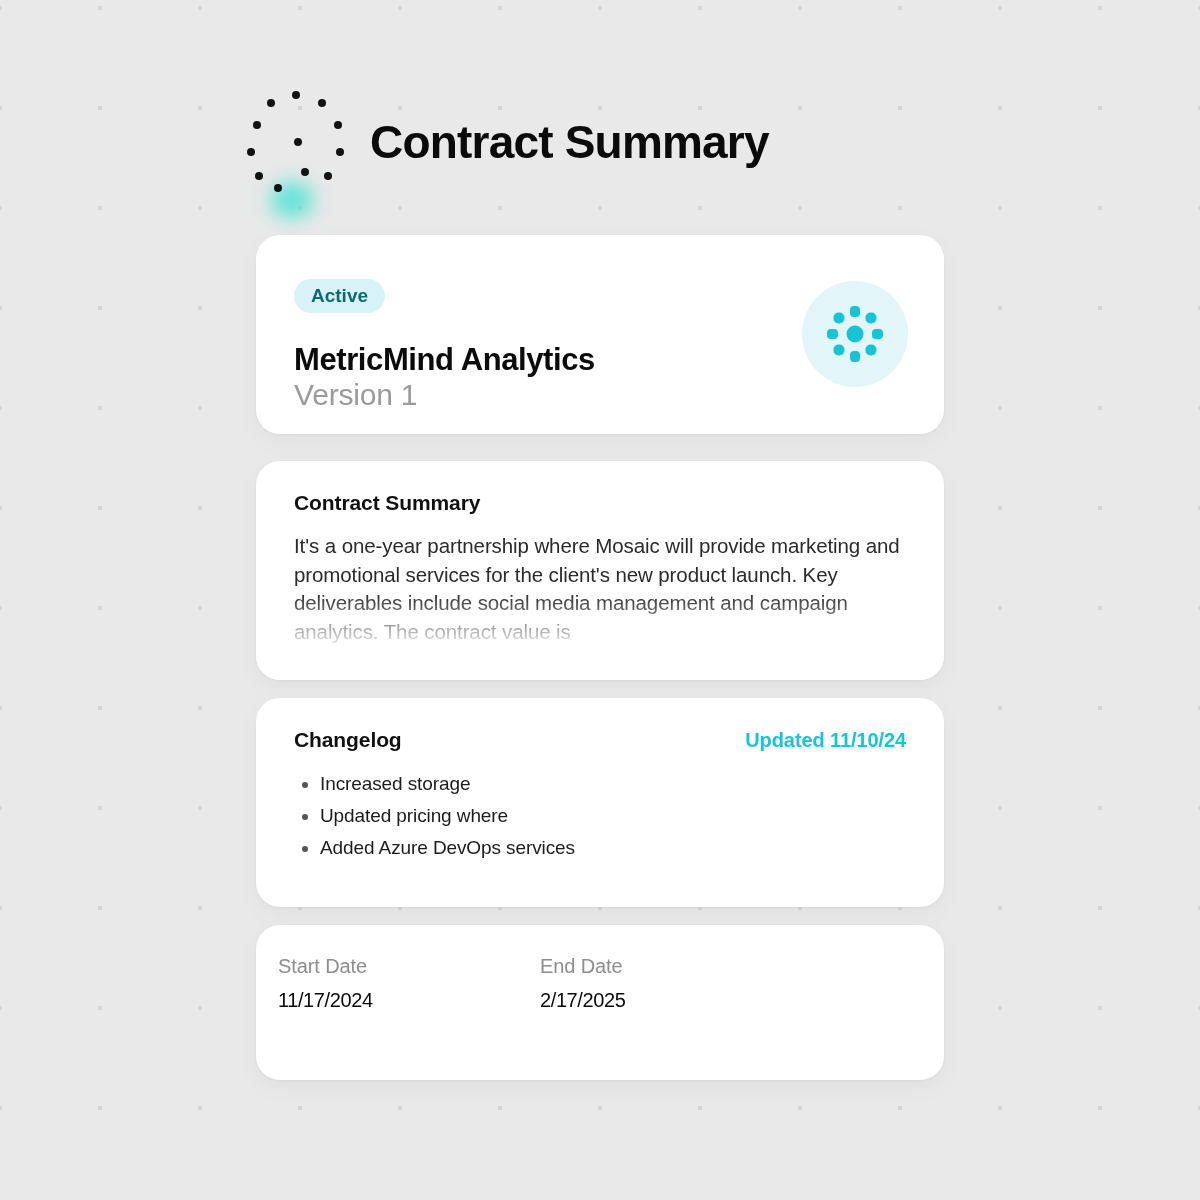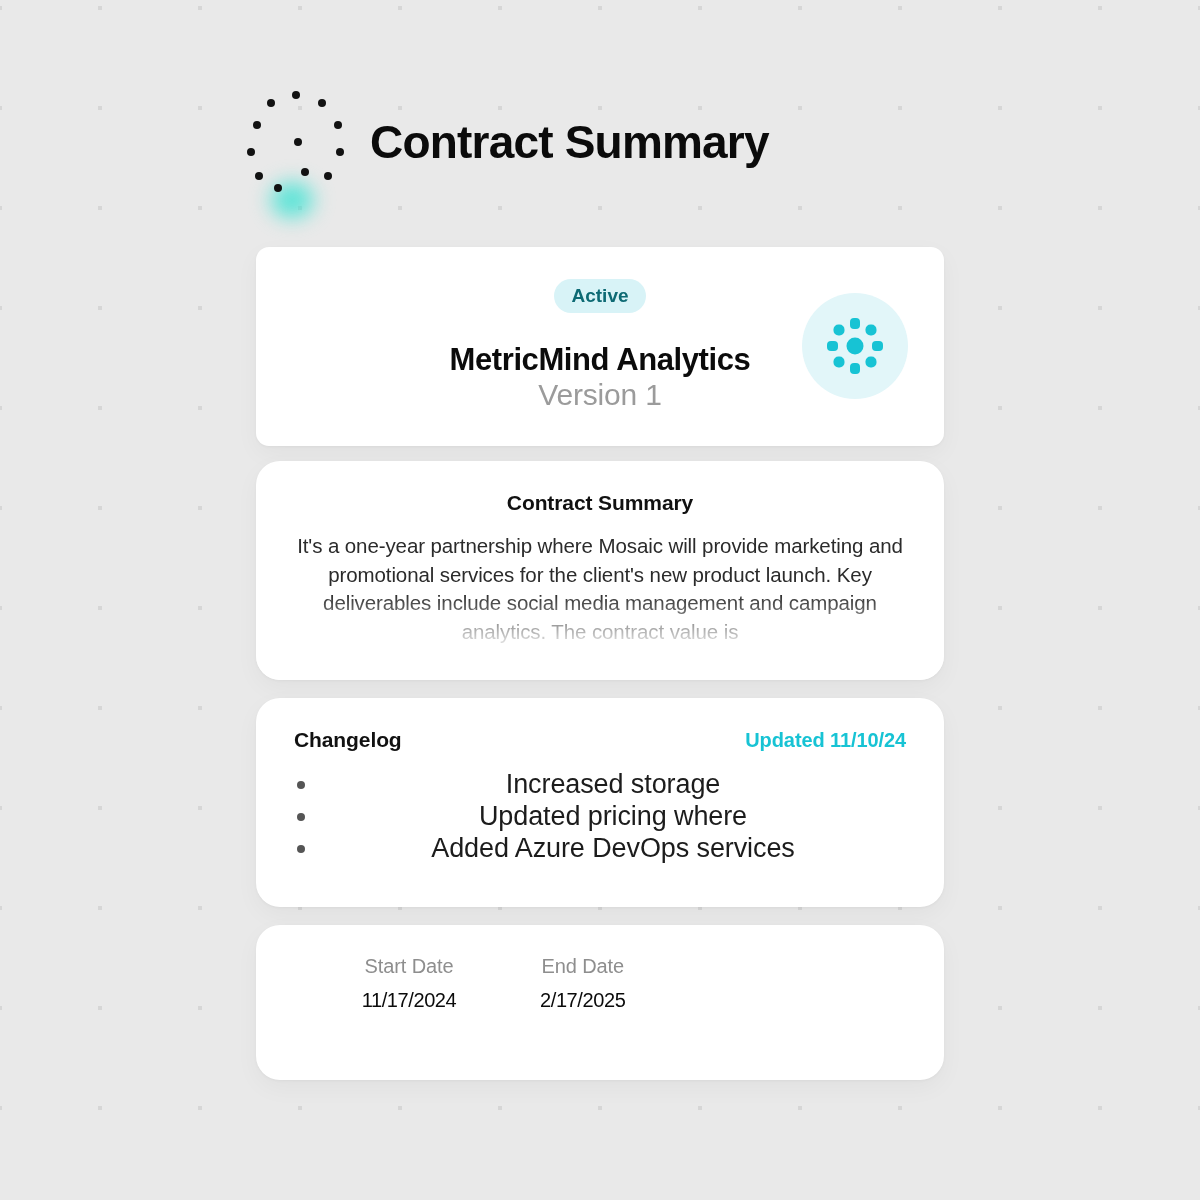--- a/index.html
+++ b/index.html
@@ -16,21 +16,20 @@
     font-family: "Liberation Sans", sans-serif;
     overflow: hidden;
     position: relative;
   }
 
   .page {
     position: absolute;
     left: 0; top: 0;
     width: 1200px;
     height: 1164px;
-    text-align: center;
   }
 
   
   .header {
     position: absolute;
     left: 244px;
     top: 88px;
     display: flex;
     align-items: center;
     gap: 18px;
@@ -73,24 +72,23 @@
     left: 256px;
     width: 688px;
     background: #ffffff;
     border-radius: 24px;
     box-shadow: 0 1px 3px rgba(0,0,0,0.04), 0 8px 24px rgba(0,0,0,0.04);
     box-sizing: border-box;
   }
 
   
   .card-identity {
-    top: 247px;
+    top: 235px;
     height: 199px;
-    padding: 32px 38px;
-    border-radius: 13px;
+    padding: 44px 38px;
   }
   .badge {
     display: inline-block;
     background: #d8f3f7;
     color: #0d6a74;
     font-size: 19px;
     font-weight: 600;
     padding: 7px 17px 8px;
     border-radius: 999px;
     line-height: 1;
@@ -170,21 +168,21 @@
     color: #17c3d4;
     letter-spacing: -0.1px;
     margin-left: 6px;
   }
   .changelog-list {
     margin: 16px 0 0 0;
     padding-left: 26px;
     list-style: disc;
   }
   .changelog-list li {
-    font-size: 27px;
+    font-size: 19px;
     line-height: 32px;
     color: #1c1c1c;
     letter-spacing: -0.1px;
   }
   .changelog-list li::marker {
     color: #555;
   }
 
   
   .card-dates {

